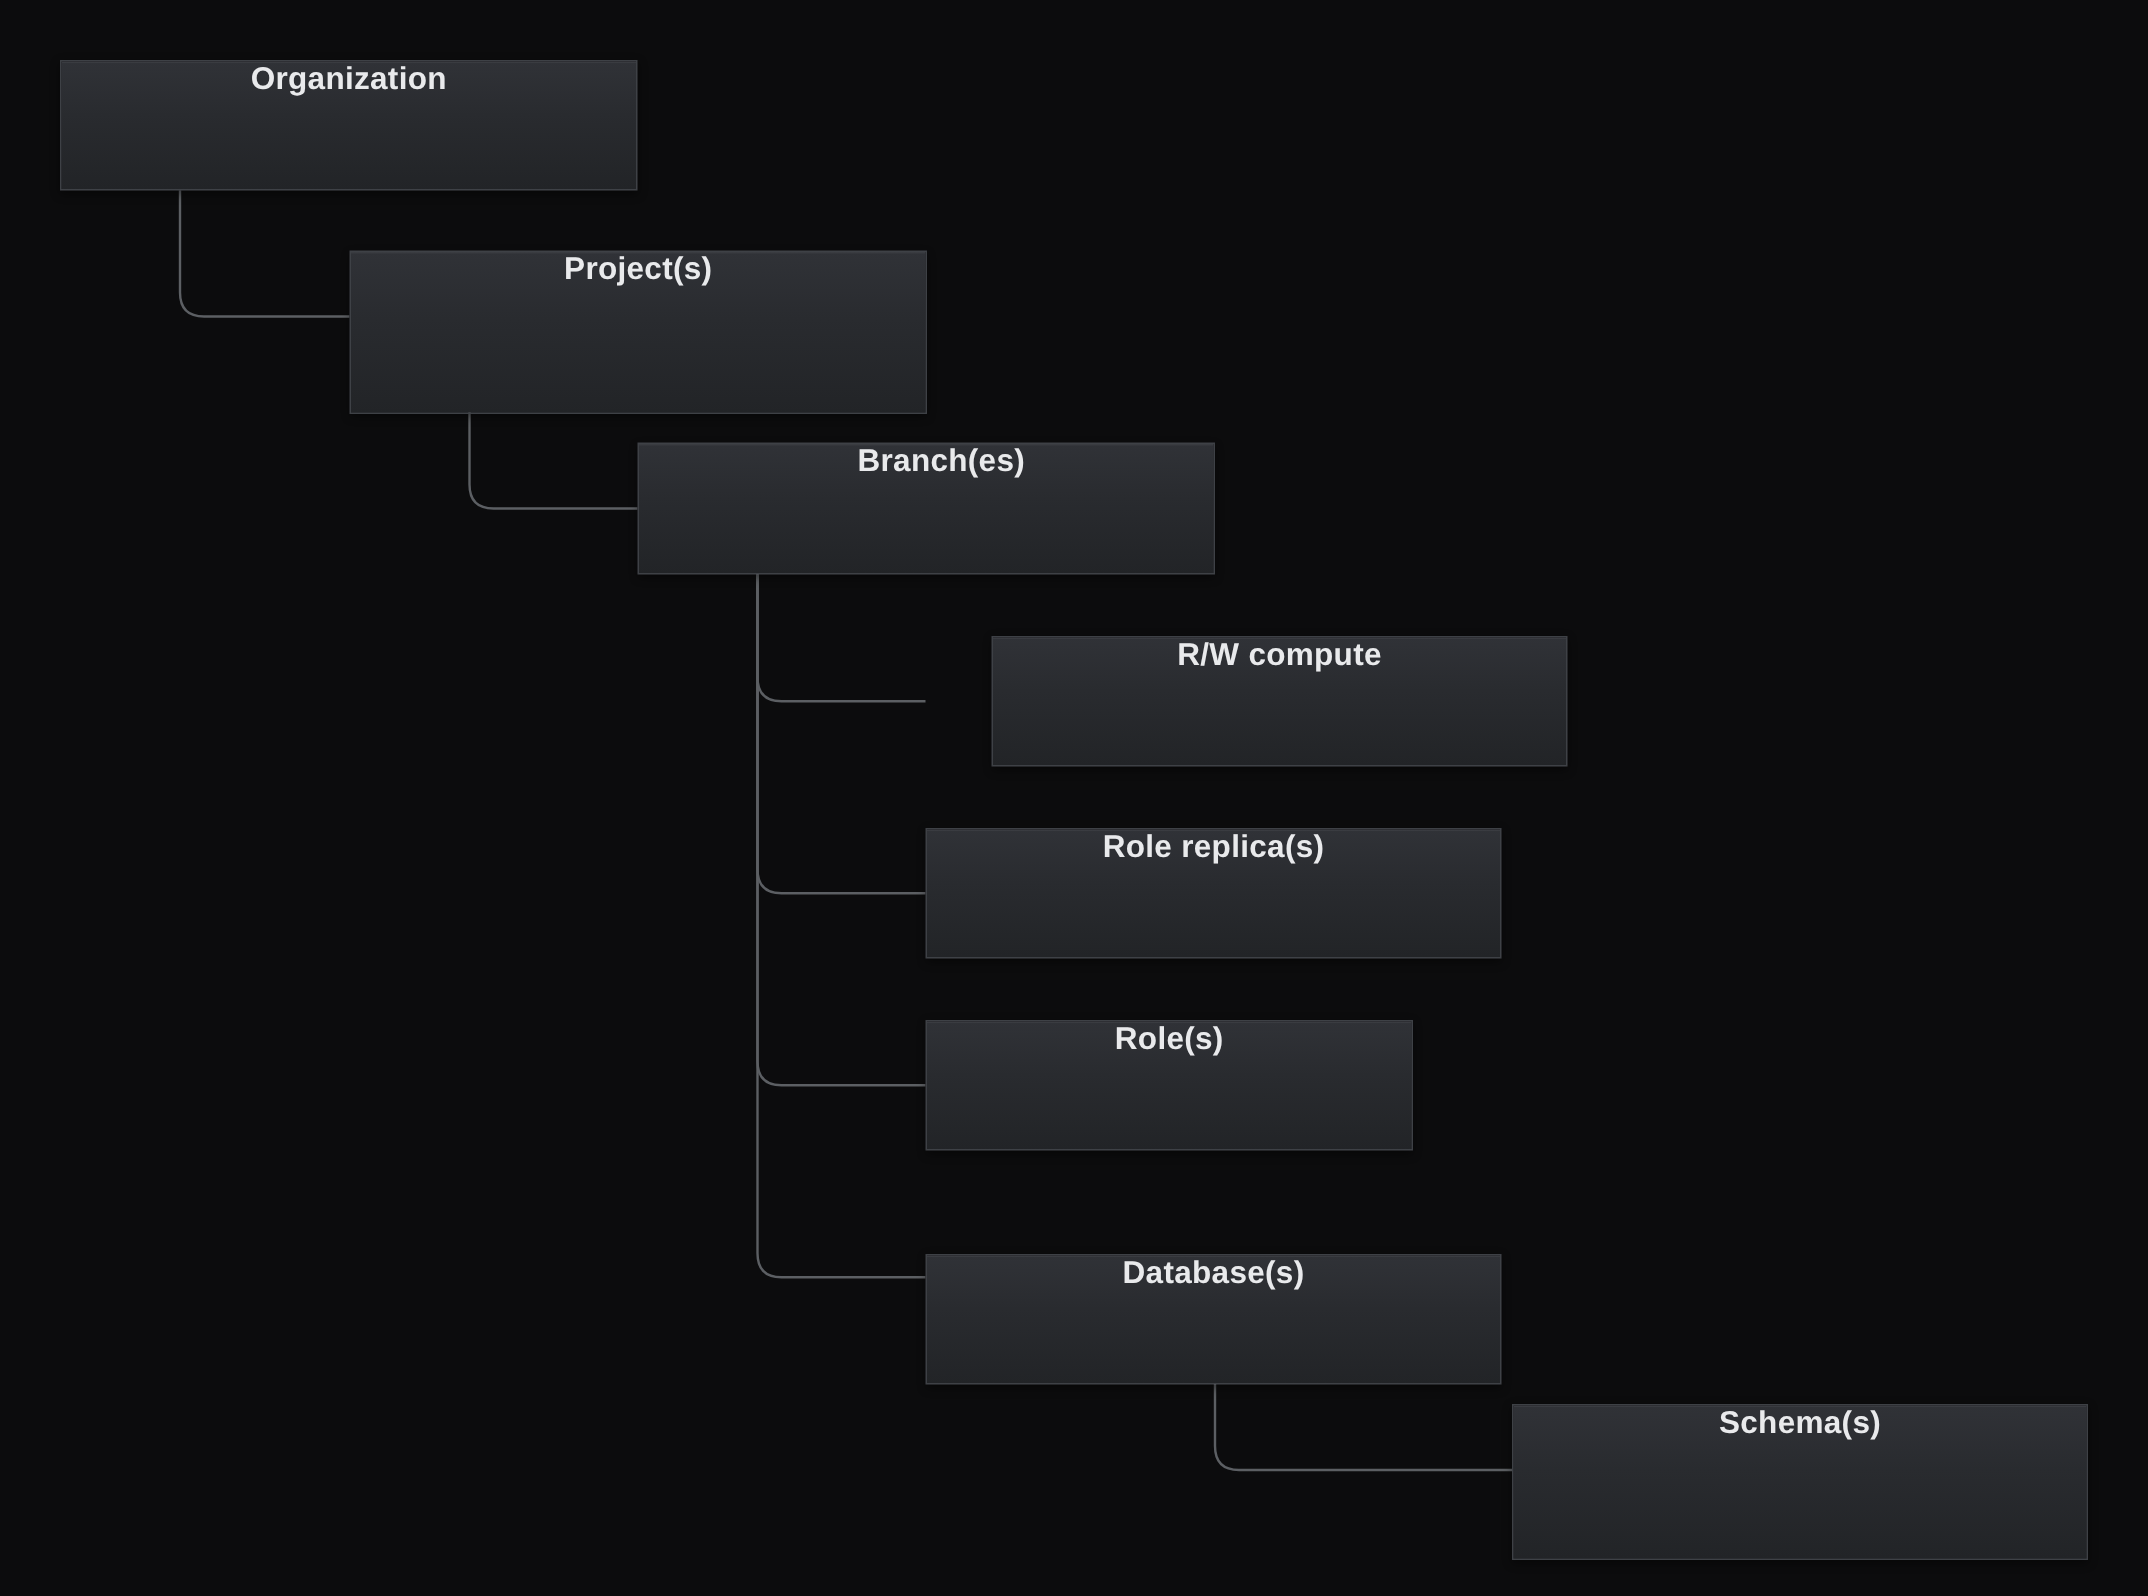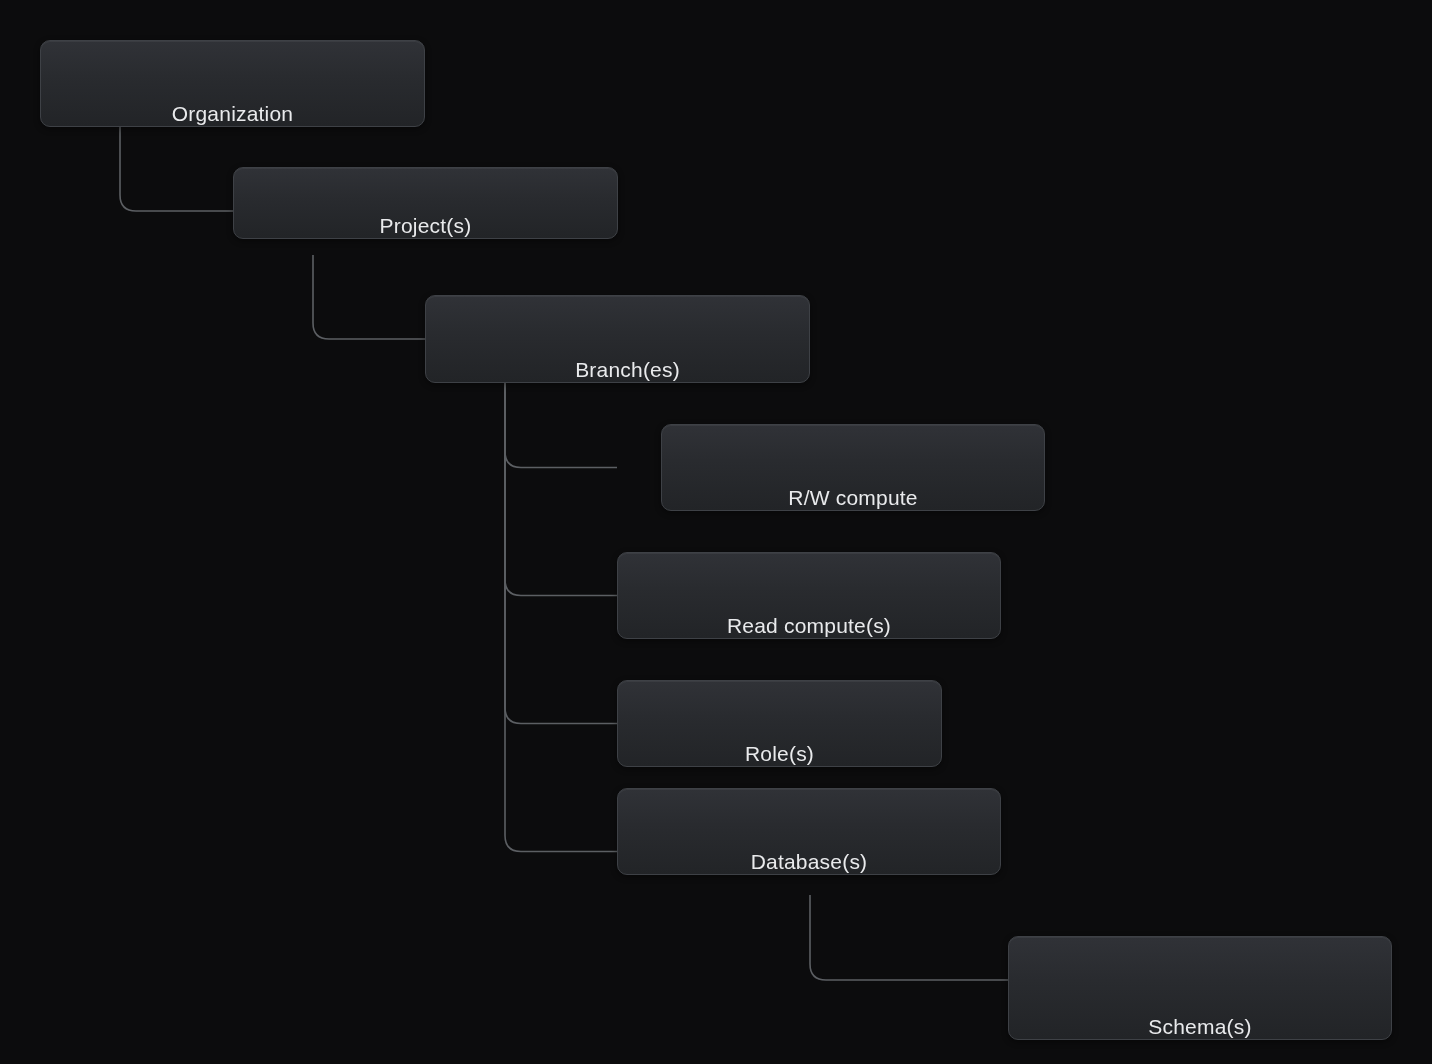--- a/index.html
+++ b/index.html
@@ -30,26 +30,27 @@
   }
   .edges path{
     fill:none;
     stroke:var(--connector);
     stroke-width:1.6;
   }
   .node{
     position:absolute;
     box-sizing:border-box;
     display:flex;
-    align-items:flex-end;
+    align-items:flex-start;
     justify-content:center;
-    border-radius:10px;
+    border-radius:0;
     border:1px solid var(--node-border);
     background:linear-gradient(180deg,var(--node-fill-top) 0%,var(--node-fill-mid) 42%,var(--node-fill-bottom) 100%);
     box-shadow:inset 0 1px 0 rgba(255,255,255,0.05), 0 2px 6px rgba(0,0,0,0.45);
+    font-weight:bold;
   }
   .node-label{
     color:var(--text);
     font-size:21px;
     letter-spacing:0.2px;
     white-space:nowrap;
   }
 </style>
 </head>
 <body>
@@ -61,35 +62,35 @@
       <path d="M 505 383 L 505 451.5 Q 505 467.5 521 467.5 L 617 467.5"></path>
       <path d="M 505 383 L 505 579.5 Q 505 595.5 521 595.5 L 617 595.5"></path>
       <path d="M 505 383 L 505 707.5 Q 505 723.5 521 723.5 L 617 723.5"></path>
       <path d="M 505 383 L 505 835.5 Q 505 851.5 521 851.5 L 617 851.5"></path>
       <path d="M 810 895 L 810 964 Q 810 980 826 980 L 1008 980"></path>
     </svg>
   <div id="nodes-layer">
       <div class="node" style="left: 40px; top: 40px; width: 385px; height: 87px;">
     <span class="node-label">Organization</span>
   </div>
-      <div class="node" style="left: 233px; top: 167px; width: 385px; height: 72px;">
+      <div class="node" style="left: 233px; top: 167px; width: 385px; height: 109px;">
     <span class="node-label">Project(s)</span>
   </div>
       <div class="node" style="left: 425px; top: 295px; width: 385px; height: 88px; padding-left: 20px;">
     <span class="node-label">Branch(es)</span>
   </div>
       <div class="node" style="left: 617px; top: 424px; width: 384px; height: 87px; margin-left: 44px;">
     <span class="node-label">R/W compute</span>
   </div>
       <div class="node" style="left: 617px; top: 552px; width: 384px; height: 87px;">
-    <span class="node-label">Read compute(s)</span>
+    <span class="node-label">Role replica(s)</span>
   </div>
       <div class="node" style="left: 617px; top: 680px; width: 325px; height: 87px;">
     <span class="node-label">Role(s)</span>
   </div>
-      <div class="node" style="left: 617px; top: 788px; width: 384px; height: 87px;">
+      <div class="node" style="left: 617px; top: 836px; width: 384px; height: 87px;">
     <span class="node-label">Database(s)</span>
   </div>
       <div class="node" style="left: 1008px; top: 936px; width: 384px; height: 104px;">
     <span class="node-label">Schema(s)</span>
   </div>
     </div>
 </div>
 
 </body></html>

